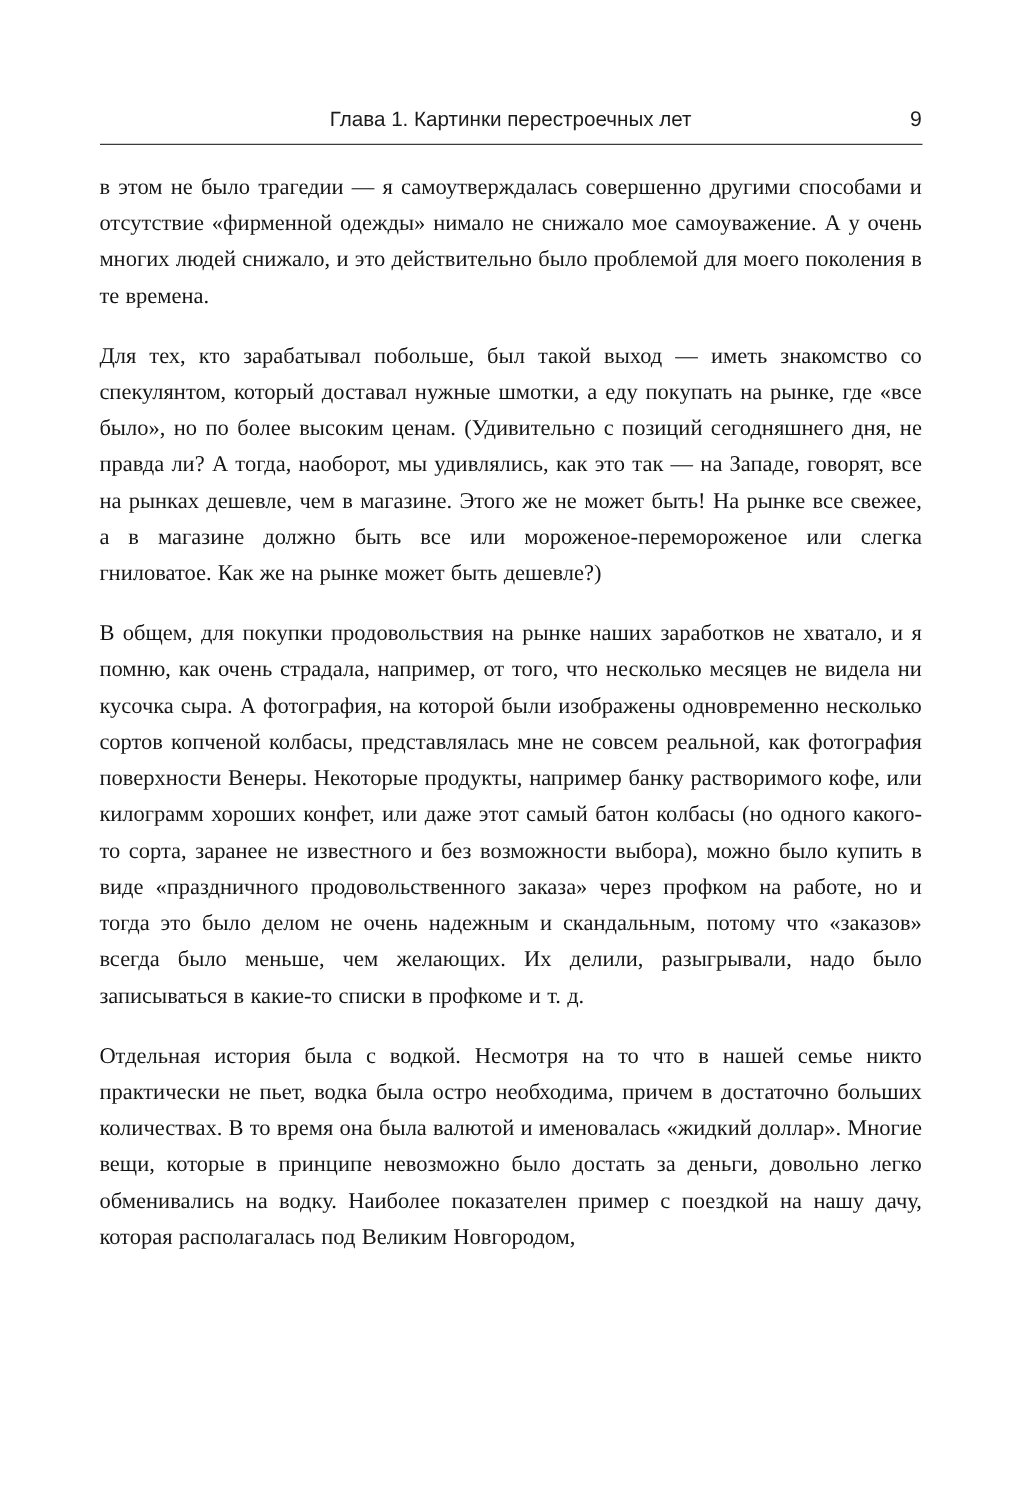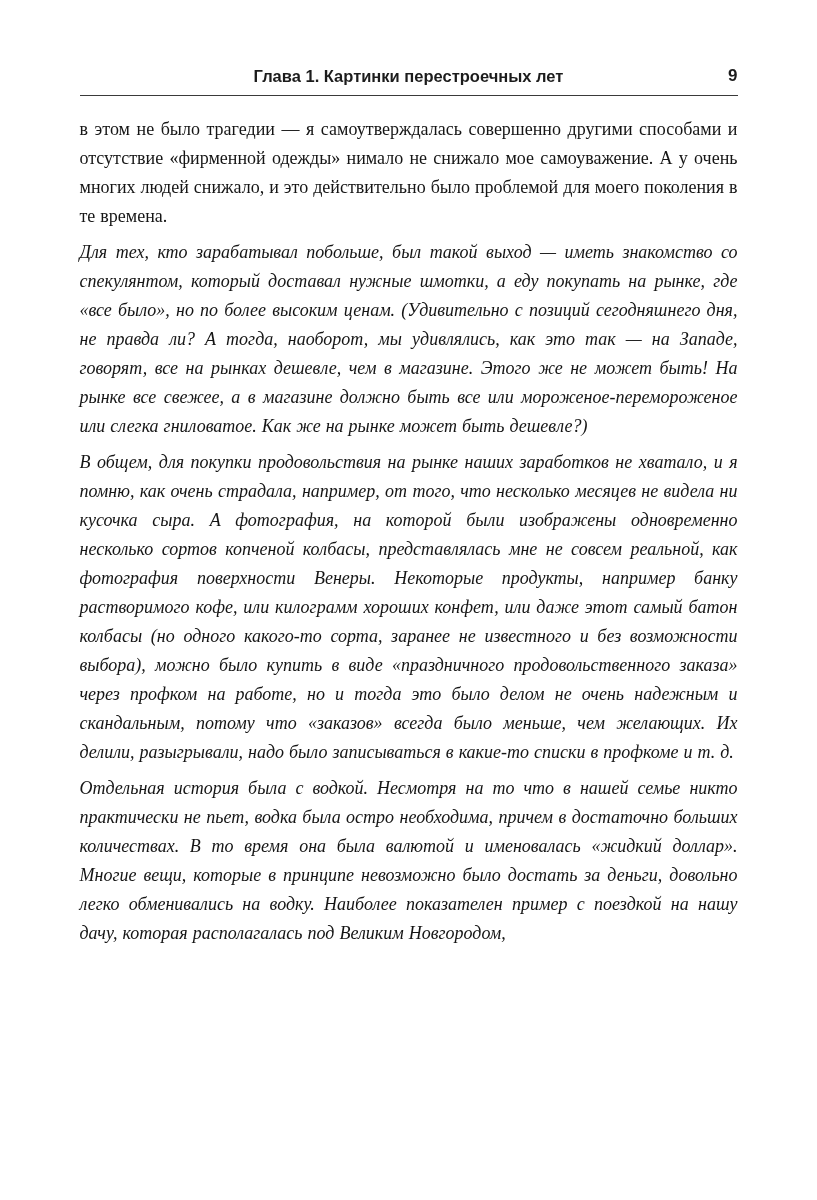--- a/index.html
+++ b/index.html
@@ -16,23 +16,23 @@
     box-sizing: border-box;
     overflow: hidden;
     font-family: "Liberation Serif", serif;
   }
   .content-col {
     width: 658px;
     margin: 0 auto;
   }
   .running-head {
     position: relative;
-    padding-top: 66px;
+    padding-top: 86px;
     font-family: "Liberation Sans", sans-serif;
-    font-weight: bold;
+    font-weight: normal;
     font-size: 16.5px;
     line-height: 20px;
     color: #1c1c1c;
   }
   .running-head .chapter-title {
     display: block;
     text-align: center;
   }
   .running-head .page-number {
     position: absolute;
@@ -52,22 +52,21 @@
     text-align: justify;
     hyphens: auto;
     -webkit-hyphens: auto;
     word-spacing: 0.5px;
     color: #151515;
   }
   .body-text p {
     margin: 0;
   }
   .body-text p + p {
-    margin-top: 7px;
-    font-style: italic;
+    margin-top: 19px;
   }
 </style>
 </head>
 <body>
 
 <div class="page">
   <div class="content-col">
 
     <header class="running-head">
       <span class="chapter-title">Глава 1. Картинки перестроечных лет</span>

